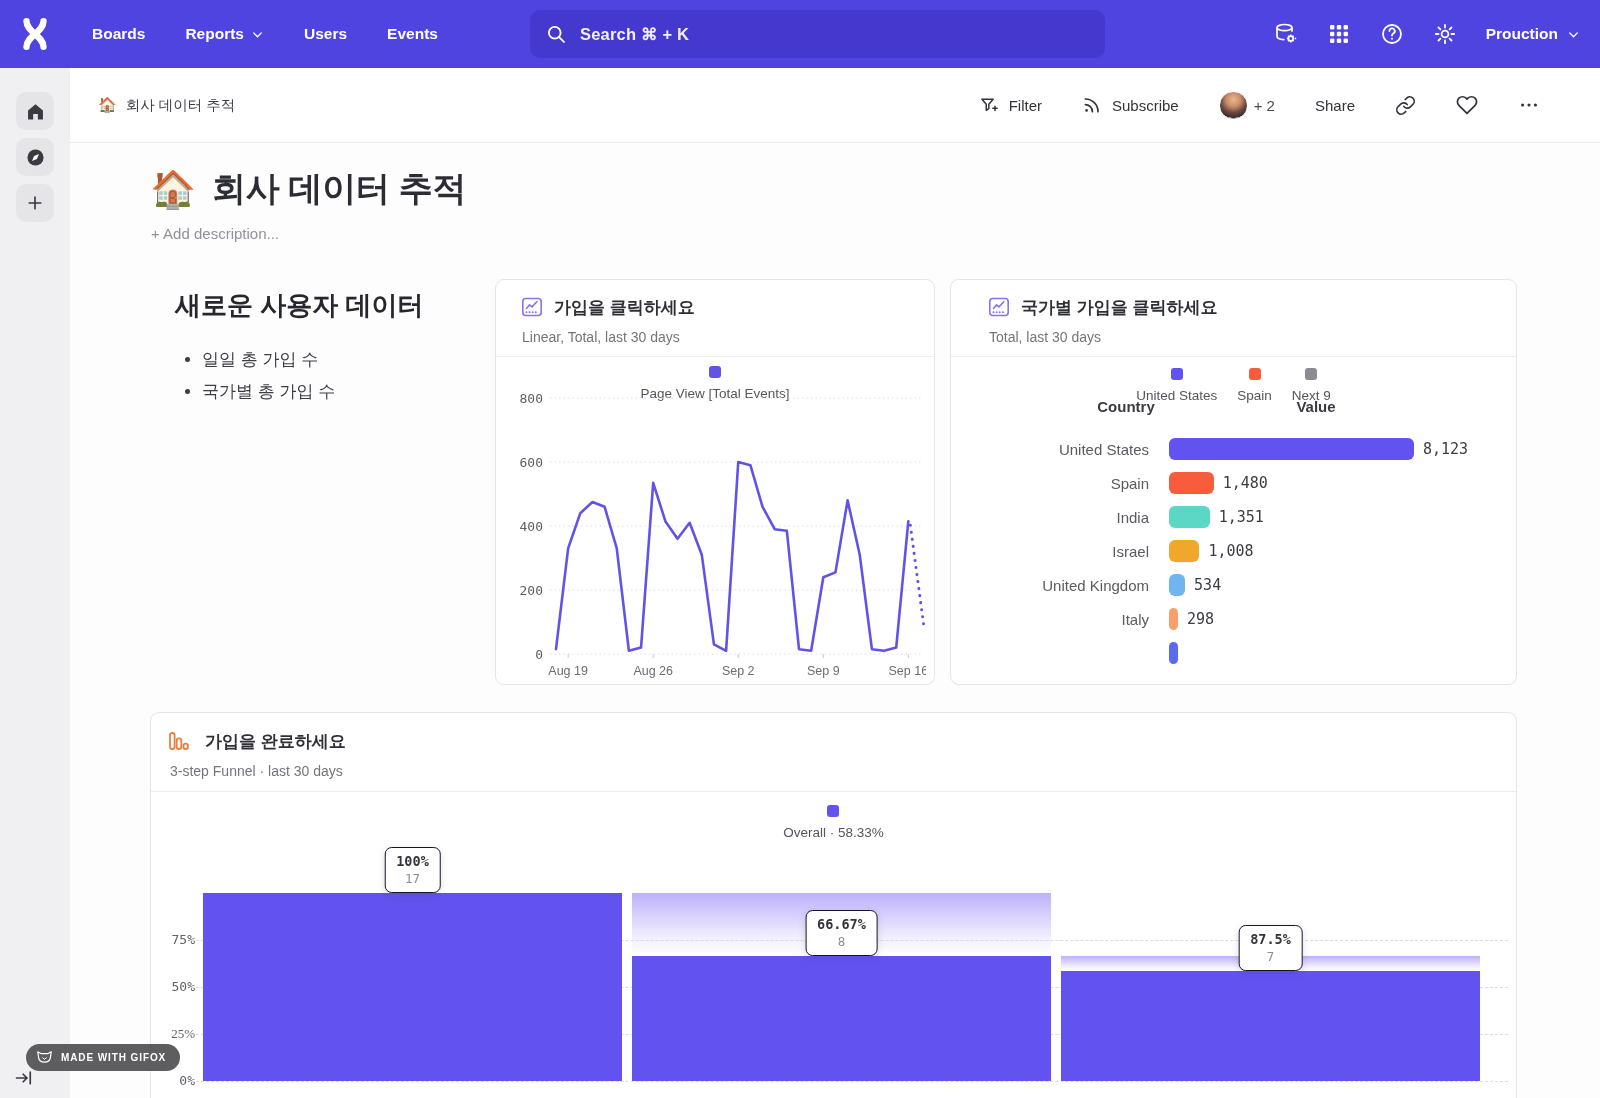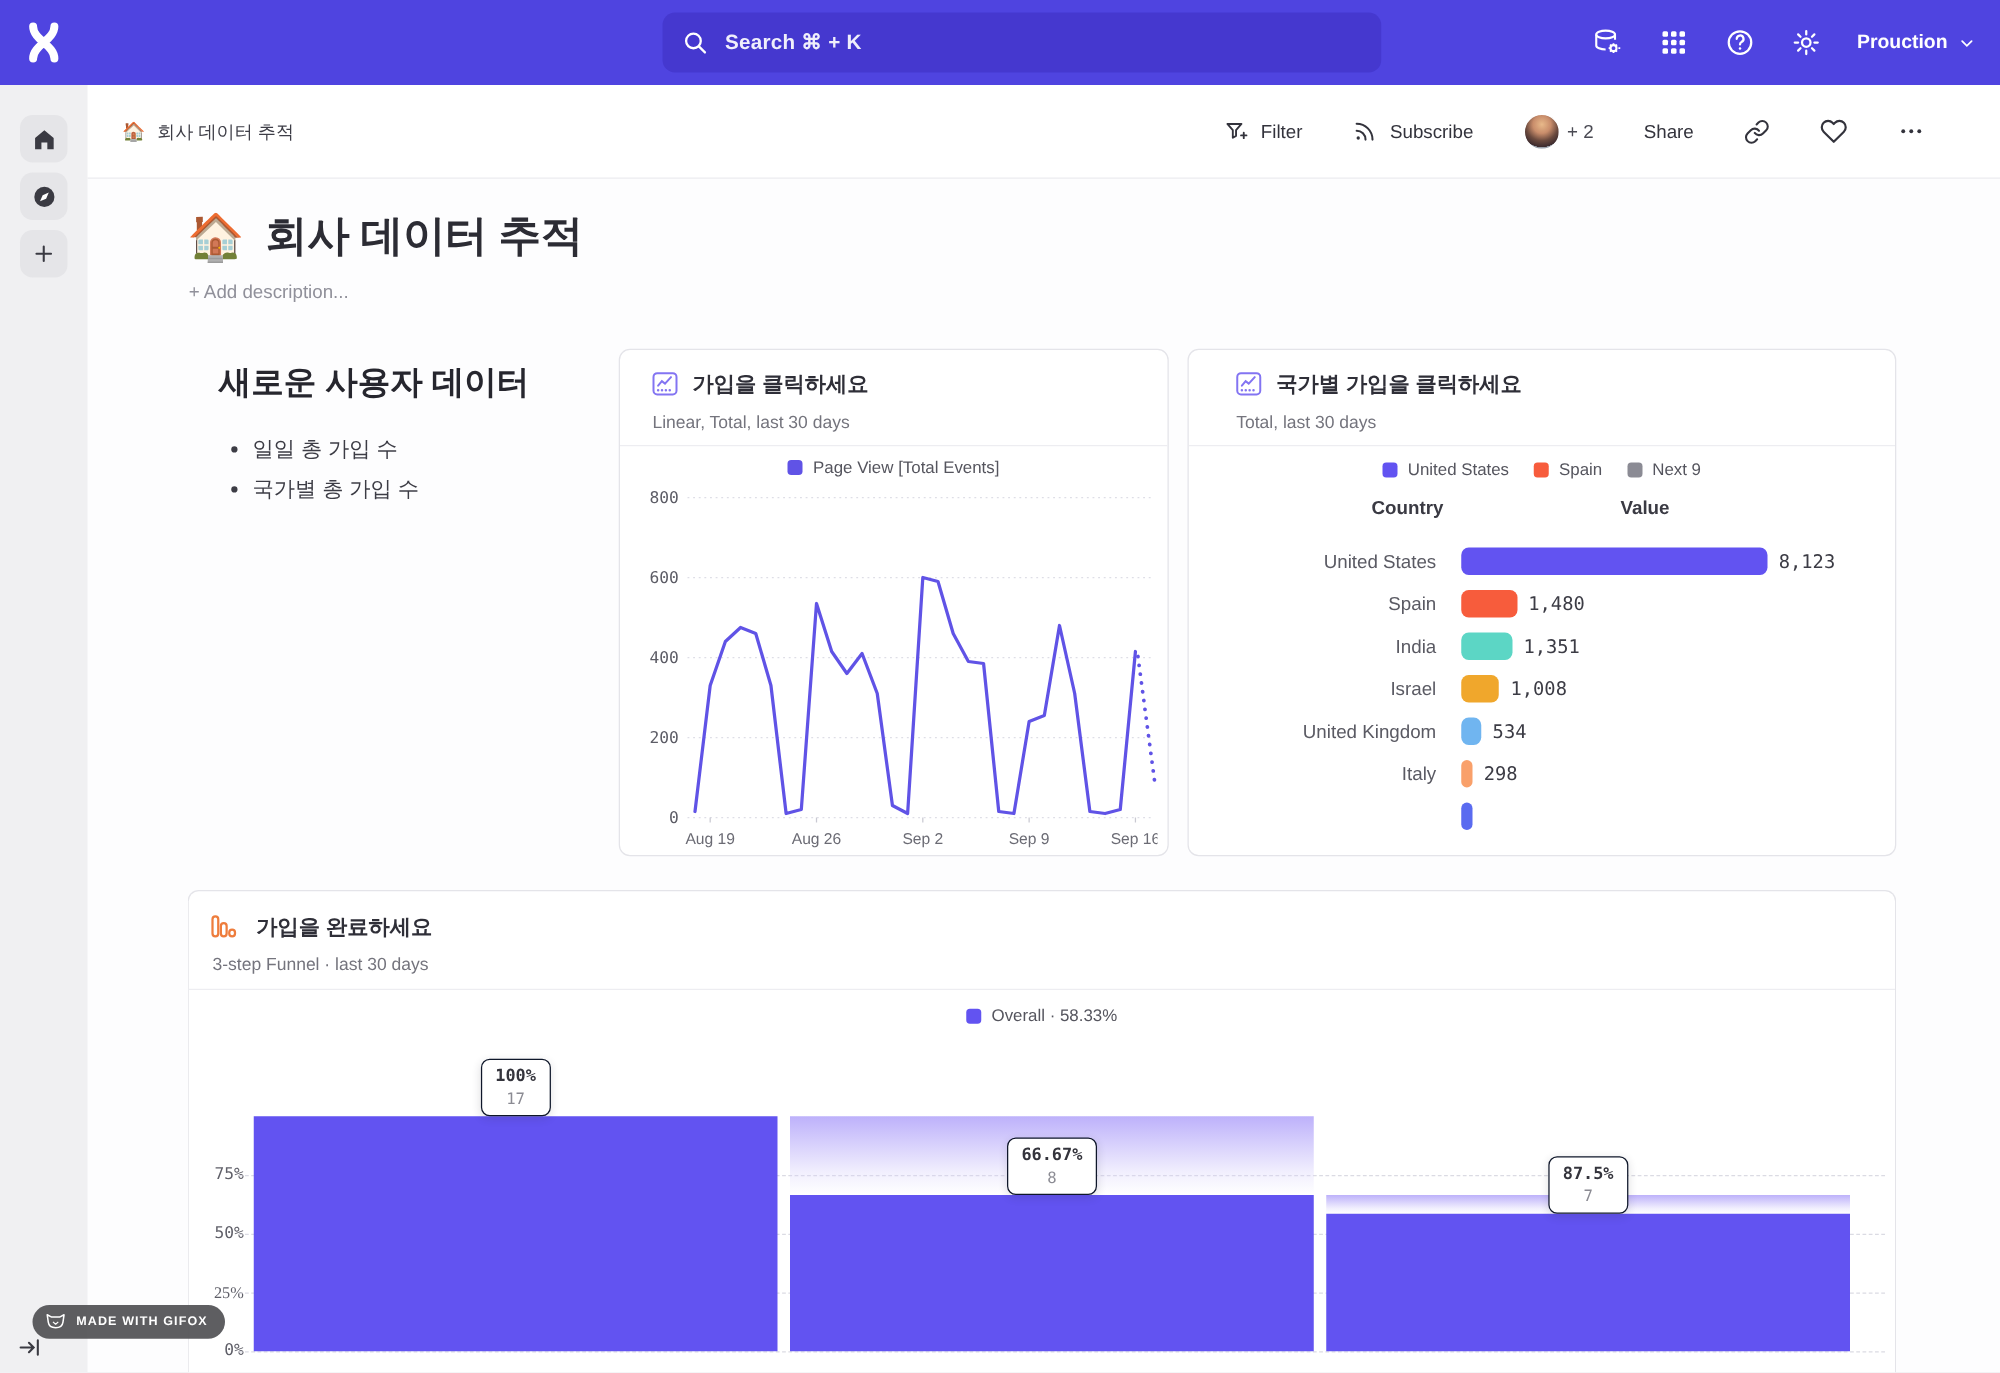--- a/index.html
+++ b/index.html
@@ -53,21 +53,21 @@
   .card{position:absolute;background:#fff;border:1px solid #e4e4e9;border-radius:9px;z-index:5;}
   #line-card{left:495px;top:279px;width:440px;height:406px;}
   #country-card{left:950px;top:279px;width:567px;height:406px;overflow:hidden;}
   #funnel-card{left:150px;top:712px;width:1367px;height:400px;border-bottom:none;border-radius:9px 9px 0 0;}
   .card-icon{position:absolute;width:24px;height:24px;}
   .card-title{position:absolute;font-size:17px;font-weight:700;color:#2f2f38;}
   .card-sub{position:absolute;font-size:14px;color:#74747d;}
   .card-divider{position:absolute;left:0;right:0;height:1px;background:#ededf1;}
   .legend{position:absolute;left:0;right:0;display:flex;justify-content:center;align-items:center;gap:20px;
           font-size:13.5px;color:#55555e;}
-  .legend-item{display:flex;align-items:center;gap:8px;cursor:pointer;white-space:nowrap;}
+  .legend-item{display:flex;align-items:center;gap:8px;cursor:pointer;white-space:nowrap;flex-direction:column;}
   .sw{width:12px;height:12px;border-radius:3px;flex:0 0 auto;}
 
   
   .c-head{position:absolute;top:118px;left:0;width:100%;font-size:15px;font-weight:700;color:#3a3a43;}
   .c-head .col1{position:absolute;left:110px;width:130px;text-align:center;}
   .c-head .col2{position:absolute;left:300px;width:130px;text-align:center;}
   #country-rows{position:absolute;left:0;top:152px;width:100%;}
   .c-row{height:34px;display:flex;align-items:center;cursor:pointer;}
   .c-label{width:198px;text-align:right;font-size:15px;color:#5a5a63;flex:0 0 auto;}
   .c-bar{margin-left:20px;height:22px;border-radius:6px;flex:0 0 auto;}
@@ -92,20 +92,37 @@
 <body>
 
 <div class="page">
 
   <header class="navbar">
     <div class="logo">
       <svg viewBox="0 0 32 32" width="34" height="34">
           <path d="M8 4 C8 14 24 18 24 28 M24 4 C24 14 8 18 8 28" stroke="#fff" stroke-width="6" fill="none" stroke-linecap="round"></path>
         </svg>
     </div>
+    <nav class="nav-links">
+      <span class="nav-item">
+          <span>Boards</span>
+        </span>
+      <span class="nav-item">
+          <span>Reports</span>
+        <svg width="13" height="13" viewBox="0 0 24 24" fill="none" stroke="#fff" stroke-width="2.6" stroke-linecap="round">
+            <path d="M5 9l7 7 7-7"></path>
+          </svg>
+      </span>
+      <span class="nav-item">
+          <span>Users</span>
+        </span>
+      <span class="nav-item">
+          <span>Events</span>
+        </span>
+    </nav>
     <div class="search">
       <svg width="21" height="21" viewBox="0 0 24 24" fill="none" stroke="#fff" stroke-width="2.1" stroke-linecap="round">
           <circle cx="10" cy="10" r="6.7"></circle>
           <path d="M15.2 15.2L20.5 20.5"></path>
         </svg>
       <span class="search-text">Search  ⌘ + K</span>
     </div>
     <div class="nav-right">
       <svg class="nav-icon" viewBox="0 0 24 24" fill="none" stroke="#fff" stroke-width="1.7">
           <ellipse cx="10.5" cy="5.6" rx="7.5" ry="3.1"></ellipse>

